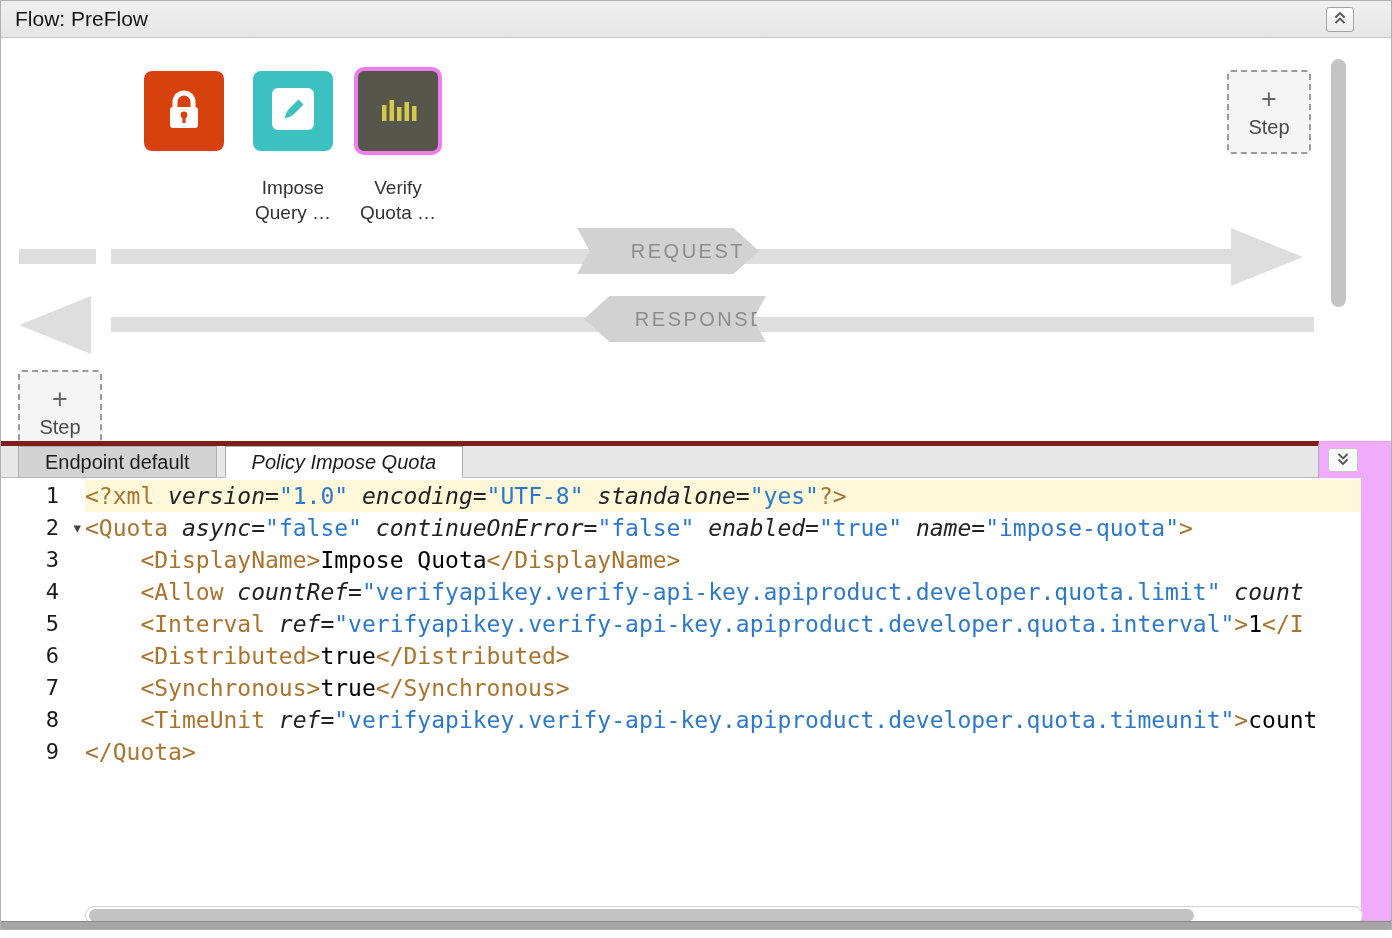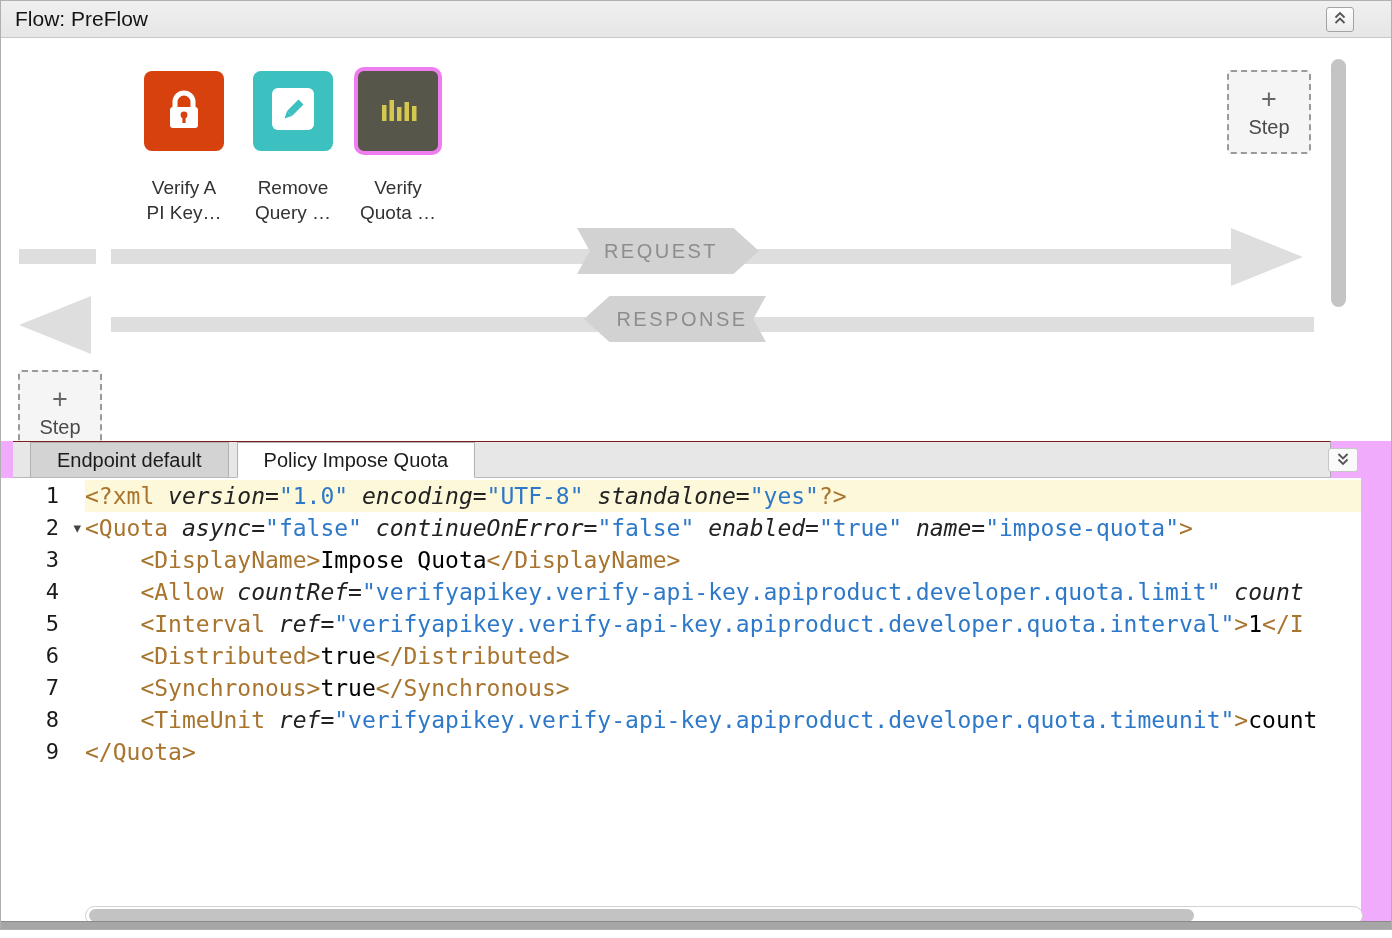--- a/index.html
+++ b/index.html
@@ -56,50 +56,50 @@
     border-left:72px solid #dedede;
   }
   .resp-head {
     position:absolute; left:18px; top:258px; width:0; height:0;
     border-top:29px solid transparent; border-bottom:29px solid transparent;
     border-right:72px solid #dedede;
   }
   .resp-bar { left:110px; top:279px; width:1203px; }
   .ribbon {
     position:absolute; width:182px; height:46px; background:#d2d2d2;
-    display:flex; align-items:center; justify-content:center;
+    display:flex; align-items:center; justify-content:flex-end;
     font-size:20px; font-weight:500; letter-spacing:2.5px; color:#8d8d8d;
   }
   .ribbon-request {
     left:576px; top:190px;
     clip-path:polygon(0% 0%, 86% 0%, 100% 50%, 86% 100%, 0% 100%, 7% 50%);
     padding-right:14px;
   }
   .ribbon-response {
     left:583px; top:258px;
     clip-path:polygon(14% 0%, 100% 0%, 93% 50%, 100% 100%, 14% 100%, 0% 50%);
     padding-left:14px;
   }
   .v-thumb {
     position:absolute; right:45px; top:21px; width:15px; height:248px;
     background:#c4c4c4; border-radius:8px; cursor:pointer;
   }
   
   .tab-bar {
     position:absolute; top:440px; left:0; width:1318px; height:37px;
-    background:#e7e7e7; border-top:1px solid #7f1d1d; border-bottom:1px solid #b9b9b9;
+    background:#e7e7e7; border-top:5px solid #7f1d1d; border-bottom:1px solid #b9b9b9;
     border-right:1px solid #ababab;
-    display:flex; align-items:stretch; padding-left:17px;margin-left:12px;
+    display:flex; align-items:stretch; padding-left:17px;
   }
   .tab {
     display:flex; align-items:center; padding:0 26px; margin-right:8px;
     font-size:20px; color:#1b1b1b; background:#d3d3d3;
     border:1px solid #b0b0b0; border-bottom:none; cursor:pointer; white-space:nowrap;
   }
-  .tab.active { background:#fff; margin-bottom:-1px; border-bottom:1px solid #fff; }
+  .tab.active { background:#fff; margin-bottom:-1px; border-bottom:1px solid #fff;font-style:italic; }
   .collapse-btn-editor {
     position:absolute; left:1327px; top:447px; width:30px; height:24px;
     border:1px solid #c6c6c6; border-radius:3px; background:#fafafa;
     display:flex; align-items:center; justify-content:center; cursor:pointer; padding:0;
   }
   
   .code-area {
     position:absolute; top:477px; left:0; width:1360px; height:453px;
     background:#fff; overflow:hidden;
     font-family:"DejaVu Sans Mono", monospace; font-size:23px; line-height:32px;
@@ -154,40 +154,36 @@
       <div class="step-tile" style="background: rgb(214, 65, 14);">
         <span>
           <svg width="52" height="52" viewBox="0 0 52 52">
             <path d="M17 25 v-6 a9 9 0 0 1 18 0 v6" fill="none" stroke="#ffffff" stroke-width="5"></path>
             <rect x="12" y="24" width="28" height="21" rx="3" fill="#ffffff"></rect>
             <circle cx="26" cy="32" r="3.4" fill="#d6410e"></circle>
             <rect x="24.4" y="33" width="3.2" height="7" fill="#d6410e"></rect>
           </svg>
         </span>
       </div>
-      <div class="step-label">
-        <div>Verify A</div>
-        <div>PI Key…</div>
-      </div>
     </div>
 
     <div class="step step-2">
       <div class="step-tile" style="background: rgb(60, 192, 192);">
         <span>
           <svg width="52" height="52" viewBox="0 0 52 52">
             <rect x="5" y="5" width="42" height="42" rx="6" fill="#ffffff"></rect>
             <g fill="#3cc0c0">
               <path d="M20 28 L31.5 16.5 L36.5 21.5 L25 33 Z"></path>
               <path d="M17.5 35.5 L20 28 L25 33 Z"></path>
             </g>
           </svg>
         </span>
       </div>
       <div class="step-label">
-        <div>Remove</div>
+        <div>Impose</div>
         <div>Query …</div>
       </div>
     </div>
 
     <div class="step step-3 selected">
       <div class="step-tile" style="background: rgb(86, 86, 74); border-color: rgb(240, 125, 240);">
         <span>
           <svg width="52" height="52" viewBox="0 0 52 52">
             <g fill="#d5c84f">
               <rect x="10" y="22" width="4.5" height="16"></rect>

